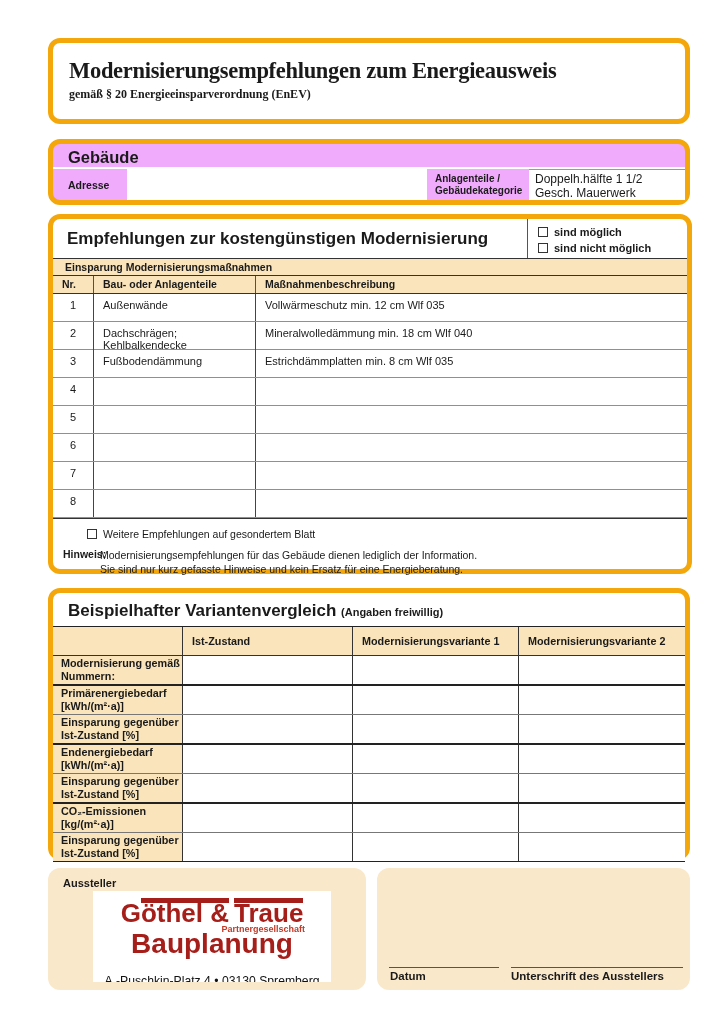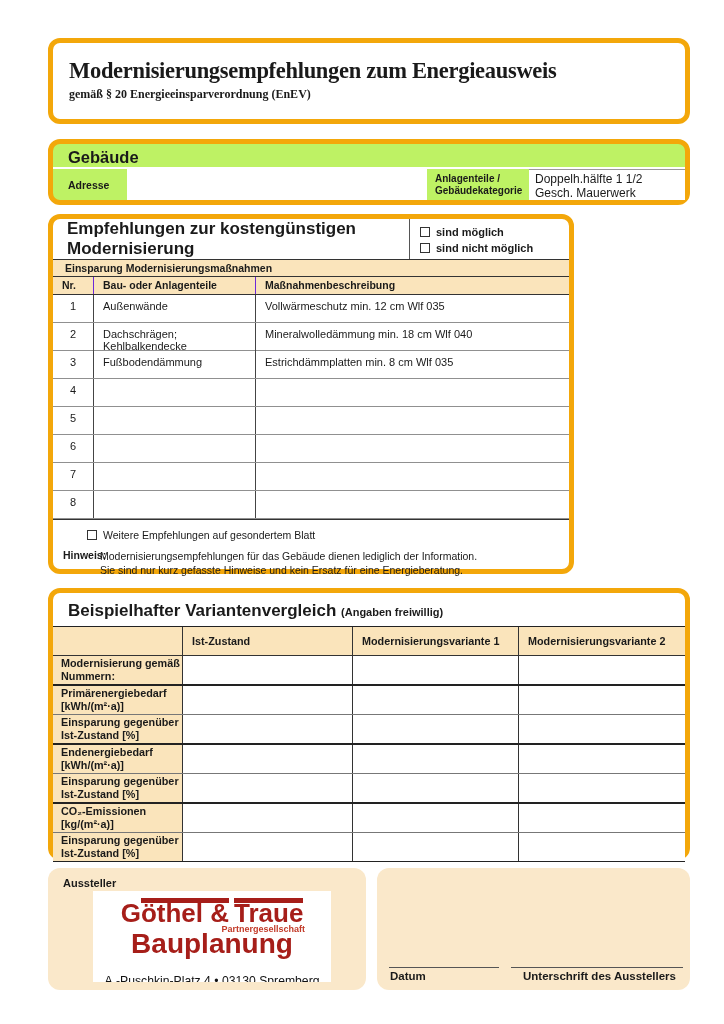--- a/index.html
+++ b/index.html
@@ -2,39 +2,39 @@
 <html><head>
 <meta charset="utf-8">
 <style>
   html,body{margin:0;padding:0;}
   body{
     width:724px;height:1024px;position:relative;background:#ffffff;
     font-family:"Liberation Sans", sans-serif;color:#1a1a1a;
     -webkit-font-smoothing:antialiased;overflow:hidden;
   }
   .box{position:absolute;box-sizing:border-box;border:5px solid #F3A70A;border-radius:12px;background:#fff;}
-  .tanbox{background:#bef264;}
+  .tanbox{background:#f0abfc;}
 
   
   .title-box{left:48px;top:38px;width:642px;height:86px;padding:15px 0 0 16px;font-family:Liberation Serif, serif;}
   .title-box h1{margin:0;font-size:22.5px;font-weight:bold;letter-spacing:-0.3px;}
   .title-box .sub{margin-top:3px;font-size:12px;font-weight:bold;}
 
   
   .geb-box{left:48px;top:139px;width:642px;height:66px;display:flex;flex-direction:column;}
   .geb-head{height:26px;padding:4px 0 0 15px;font-size:16.5px;font-weight:bold;}
   .geb-sep{height:4px;background:#ffffff;}
   .geb-row{flex:1;display:flex;}
   .geb-lbl{width:74px;font-size:10.5px;font-weight:bold;display:flex;align-items:center;padding-left:15px;box-sizing:border-box;}
   .geb-input{width:300px;background:#ffffff;}
   .geb-lbl2{width:102px;font-size:10px;font-weight:bold;display:flex;flex-direction:column;justify-content:center;padding-left:8px;box-sizing:border-box;line-height:12px;}
   .geb-val{flex:1;background:#ffffff;border-top:1px solid #9a9a9a;font-size:12px;line-height:14px;padding:2px 0 0 6px;}
 
   
-  .emp-box{left:48px;top:214px;width:526px;height:360px;display:flex;flex-direction:column;}
+  .emp-box{left:48px;top:214px;width:644px;height:360px;display:flex;flex-direction:column;}
   .emp-header{height:48px;display:flex;}
   .emp-title{flex:1;font-size:17px;font-weight:bold;display:flex;align-items:center;padding-left:14px;}
   .emp-checks{width:160px;border-left:1px solid #555;padding:7px 0 0 10px;box-sizing:border-box;}
   .checkline{display:flex;align-items:center;font-size:11px;font-weight:600;margin-bottom:4px;}
   .cb{width:8px;height:8px;border:1px solid #333;background:#fff;margin-right:6px;flex:0 0 auto;}
   .emp-band{height:17px;background:#FAE4BB;border-top:1px solid #333;border-bottom:1px solid #333;
             font-size:10.5px;font-weight:bold;line-height:16px;padding-left:12px;}
   .emp-colhead{height:17px;background:#FAE4BB;border-bottom:1px solid #333;display:grid;
                grid-template-columns:41px 162px auto;font-size:10.5px;font-weight:bold;line-height:16px;}
   .emp-colhead .c{border-right:1px solid #6d28d9;padding-left:9px;box-sizing:border-box;}
@@ -272,14 +272,14 @@
     <div class="logo-l2">Bauplanung</div>
     <div class="logo-addr">A.-Puschkin-Platz 4 • 03130 Spremberg</div>
     <div class="logo-tel"><span>Tel. 03563/39150</span><span>Fax 03563/90207</span></div>
   </div>
 </div>
 
 <div class="aus-right">
   <div class="sig-line" style="left:12px;top:99px;width:110px;"></div>
   <div class="sig-lab" style="left:13px;top:102px;">Datum</div>
   <div class="sig-line" style="left:134px;top:99px;width:172px;"></div>
-  <div class="sig-lab" style="left:146px;top:102px;">Unterschrift des Ausstellers</div>
+  <div class="sig-lab" style="left:134px;top:102px;">Unterschrift des Ausstellers</div>
 </div>
 
 </body></html>

